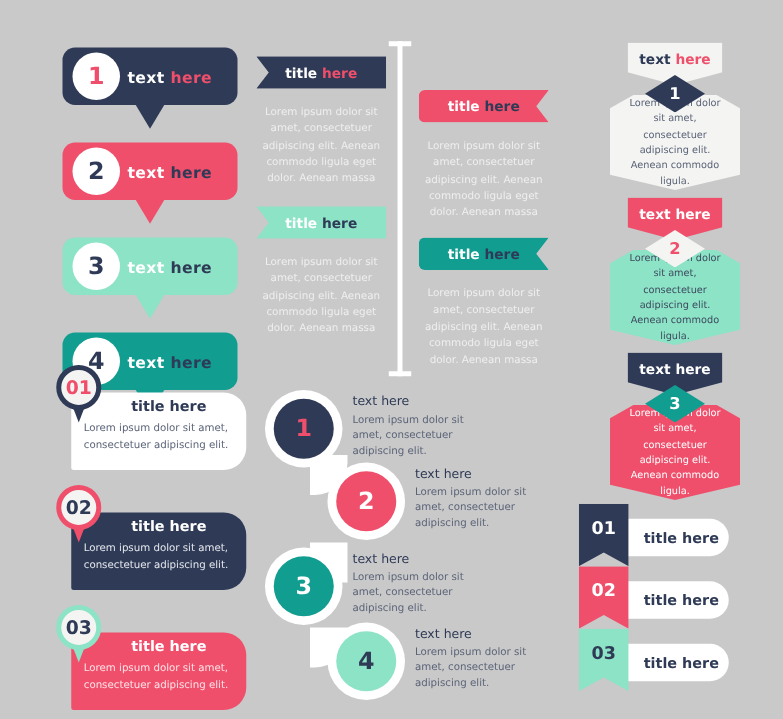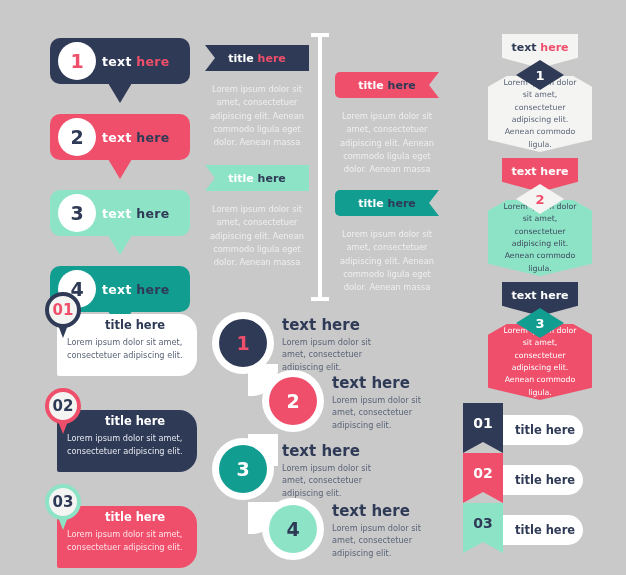--- a/index.html
+++ b/index.html
@@ -71,21 +71,21 @@
   
   .chain-item{position:absolute;}
   .chain-item .ring{
     position:absolute;width:62px;height:62px;border-radius:50%;background:#ffffff;
   }
   .chain-item .disc{
     position:absolute;left:7px;top:7px;width:48px;height:48px;border-radius:50%;
     display:flex;align-items:center;justify-content:center;font-size:19px;font-weight:bold;
   }
   .chain-item .ctxt{position:absolute;left:70px;top:4px;width:108px;}
-  .chain-item .ctxt .h{font-size:15px;font-weight:bold;color:#2e3a56;margin-bottom:2px;}
+  .chain-item .ctxt .h{font-size:10px;font-weight:normal;color:#2e3a56;margin-bottom:2px;}
   .chain-item .ctxt .p{font-size:8.2px;line-height:1.5;color:#5a6377;}
   .connector{position:absolute;background:#ffffff;}
 
   
   .hexgroup{position:absolute;width:104px;}
   .hexgroup .hextop{
     position:absolute;left:14px;top:0;width:76px;height:34px;
     clip-path:polygon(0 0,100% 0,100% 70%,50% 100%,0 70%);
     display:flex;align-items:flex-start;justify-content:center;
     font-size:11px;font-weight:bold;padding-top:7px;box-sizing:border-box;

